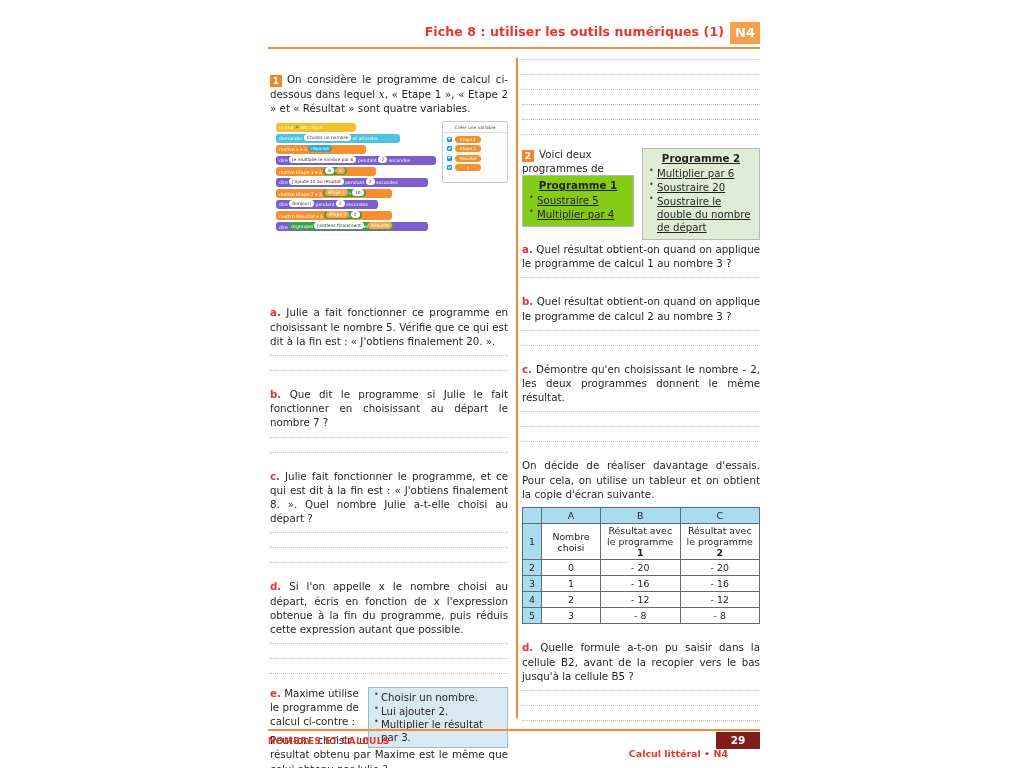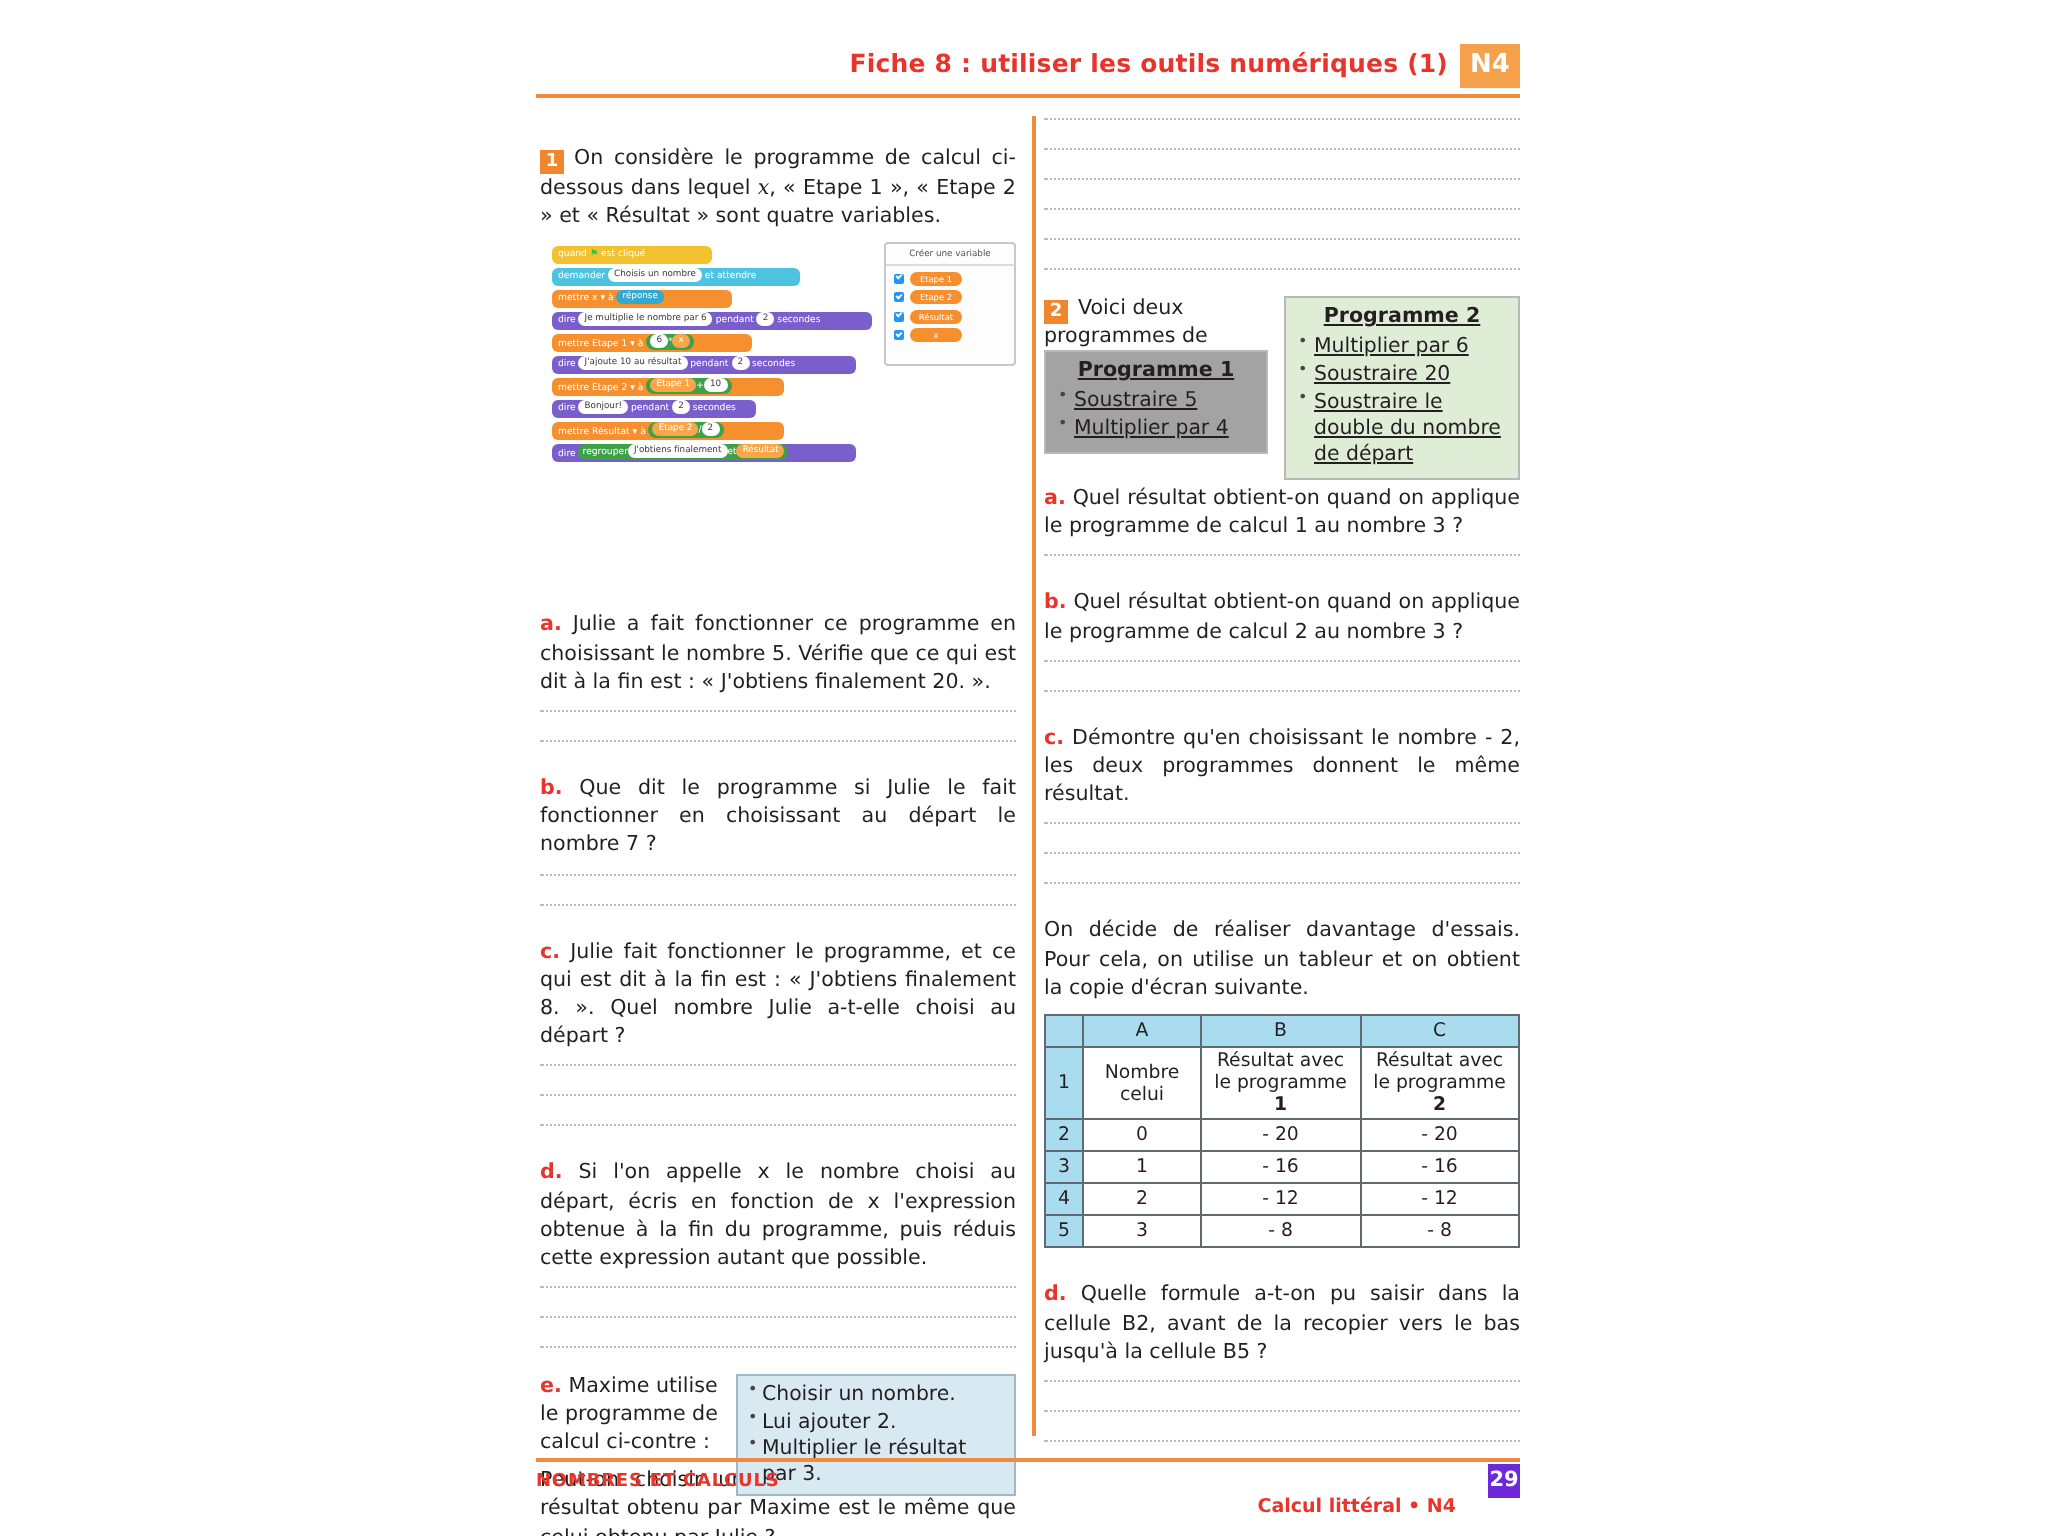--- a/index.html
+++ b/index.html
@@ -209,21 +209,21 @@
   .prog-box {
     position: absolute;
     border: 1px solid #b9b9b9;
     padding: 3px 5px 4px 5px;
     box-sizing: border-box;
     text-decoration: underline;
   }
   .prog1 {
     left: 0; top: 27px;
     width: 112px;
-    background: #a3a3a3;
+    background: #84cc16;
   }
   .prog2 {
     left: 120px; top: 0px;
     width: 118px;
     background: #E0EDD6;
   }
   .prog-title {
     text-align: center;
     font-weight: bold;
     font-size: 10.3px;
@@ -330,22 +330,22 @@
     position: absolute;
     right: 32px; top: 19px;
     font-size: 9.5px;
     font-weight: bold;
     color: #E8342B;
     white-space: nowrap;
   }
   .footer-page {
     position: absolute;
     right: 0; top: 3px;
-    width: 16px; height: 17px;
-    background: #6d28d9;
+    width: 44px; height: 17px;
+    background: #7f1d1d;
     color: #fff;
     font-size: 10.5px;
     font-weight: bold;
     text-align: center;
     line-height: 17px;
   }
 </style>
 </head>
 <body>
 
@@ -575,21 +575,21 @@
           <tr>
         <td class="sh-corner"></td>
         <th class="sh-hdr sh-c1">A</th>
         <th class="sh-hdr">B</th>
         <th class="sh-hdr">C</th>
       </tr>
       <tr>
         <td class="sh-rownum">1</td>
         <td class="sh-cell">
           <span>Nombre</span><br>
-          <span>celui</span>
+          <span>choisi</span>
         </td>
         <td class="sh-cell">
           <span>Résultat avec</span><br>
           <span>le programme</span>
           <span class="bld">1</span>
         </td>
         <td class="sh-cell">
           <span>Résultat avec</span><br>
           <span>le programme</span>
           <span class="bld">2</span>

